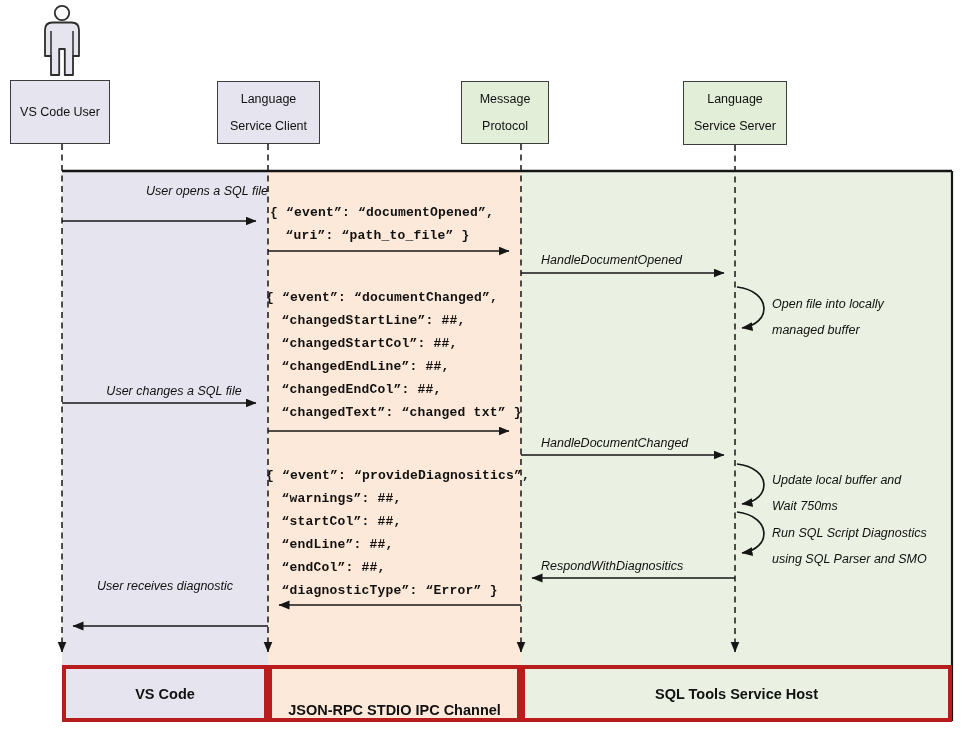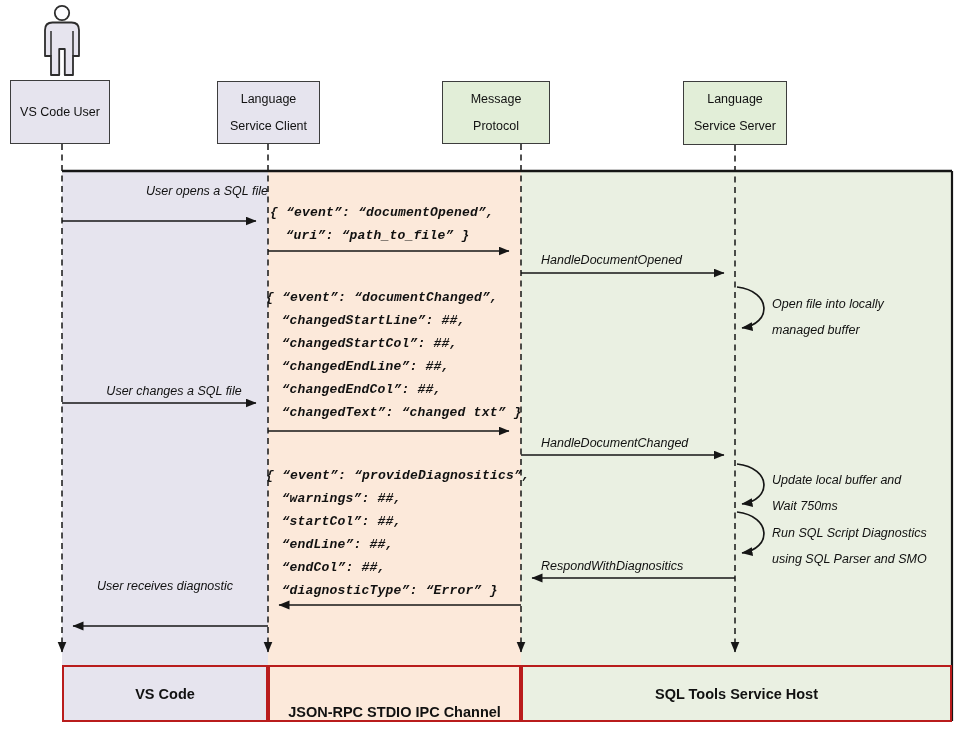--- a/index.html
+++ b/index.html
@@ -13,35 +13,35 @@
   .col.gre{left:521px;width:431px;background:#eaf0e2;}
   svg.overlay{position:absolute;left:0;top:0;}
   .tbox{
     position:absolute;border:1.5px solid #3d3d3d;box-sizing:border-box;
     display:flex;flex-direction:column;align-items:center;justify-content:center;
     font-size:12.5px;line-height:27px;text-align:center;
   }
   .tbox.lav{background:#e6e4ee;}
   .tbox.gre{background:#e2eed8;}
   .bbox{
-    position:absolute;top:665px;height:57px;border:2px solid #b91c1c;box-sizing:border-box;
+    position:absolute;top:665px;height:57px;border:4px solid #b91c1c;box-sizing:border-box;
     display:flex;align-items:center;justify-content:center;
     font-weight:bold;font-size:14.5px;background:#fff;
   }
   .bbox.lav{background:#e6e4ee;}
   .bbox.pea{background:#fce9da;align-items:flex-end;}
   .bbox.gre{background:#eaf0e2;}
   .mlabel{position:absolute;font-style:italic;font-size:12.5px;white-space:nowrap;}
   .mlabel.center{text-align:center;}
   .mlabel.twolines{line-height:24px;white-space:normal;}
   .note{position:absolute;font-style:italic;font-size:12.5px;line-height:26px;white-space:nowrap;}
   .note .c{text-align:left;}
   .payload{
     position:absolute;font-family:"Liberation Mono",monospace;
-    font-size:13px;font-weight:600;line-height:23px;letter-spacing:.2px;white-space:nowrap;font-style:italic;
+    font-size:13px;font-weight:600;line-height:23px;letter-spacing:.2px;white-space:nowrap;
   }
   .payload div.ind{margin-left:2ch;}
 </style>
 </head>
 <body>
 
 <div class="stage">
 
   <div class="col lav"></div>
   <div class="col pea"></div>
@@ -87,21 +87,21 @@
     </g>
   </svg>
 
   <div class="tbox lav" style="left:10px;top:80px;width:100px;height:64px;">
     <span>VS Code User</span>
   </div>
   <div class="tbox lav" style="left:217px;top:81px;width:103px;height:63px;">
     <span>Language</span>
     <span>Service Client</span>
   </div>
-  <div class="tbox gre" style="left:442px;top:81px;width:108px;height:63px;text-align:center;">
+  <div class="tbox gre" style="left:461px;top:81px;width:88px;height:63px;text-align:center;">
     <span>Message</span>
     <span>Protocol</span>
   </div>
   <div class="tbox gre" style="left:683px;top:81px;width:104px;height:64px;">
     <span>Language</span>
     <span>Service Server</span>
   </div>
 
   <div class="mlabel center" style="left:62px;top:184px;width:206px;text-align:right;">User opens a SQL file</div>
   <div class="mlabel" style="left:541px;top:253px;">HandleDocumentOpened</div>

